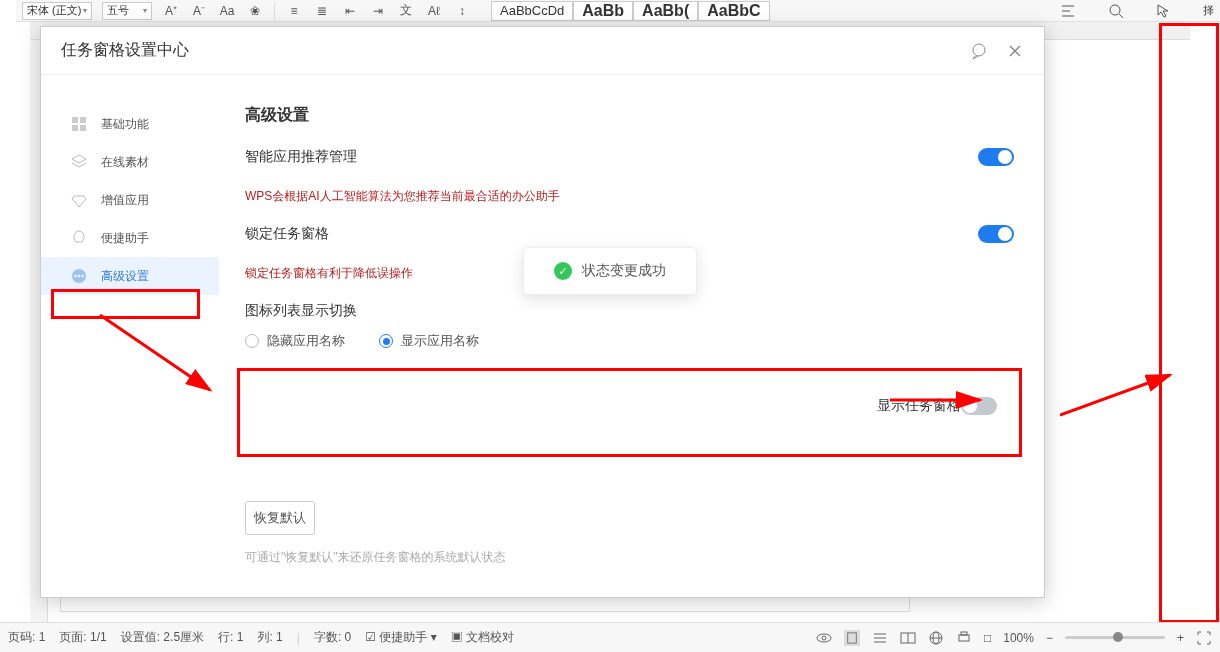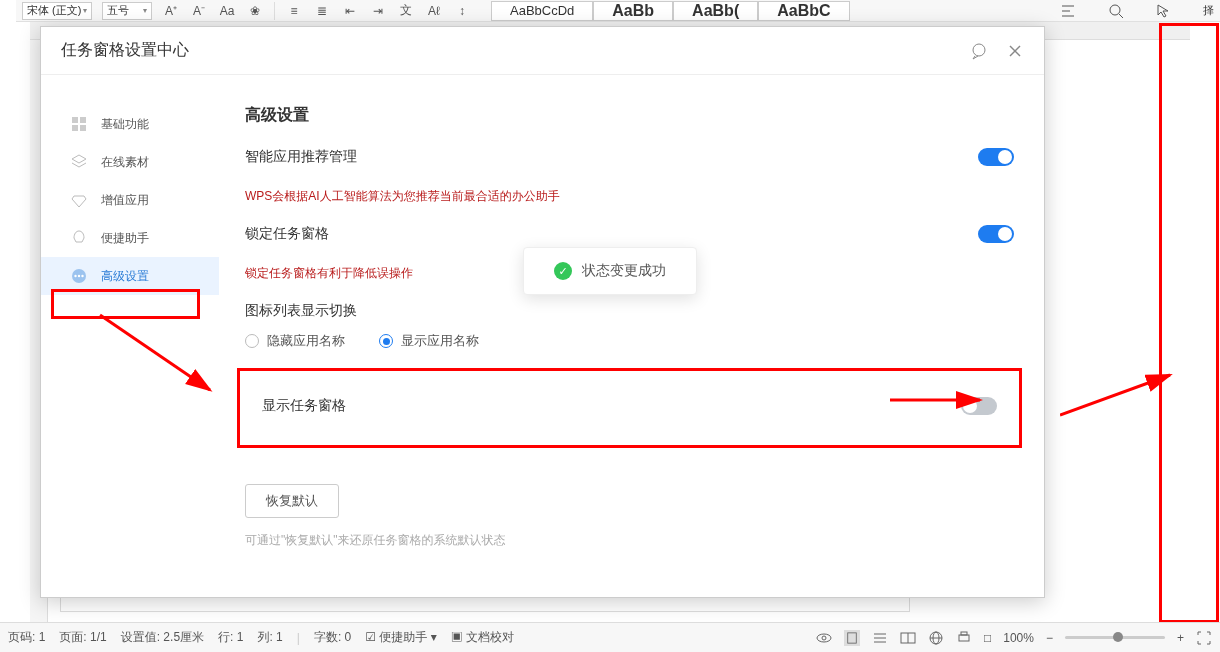--- a/index.html
+++ b/index.html
@@ -5,21 +5,21 @@
   * { box-sizing: border-box; margin: 0; padding: 0; font-family: "Microsoft YaHei", sans-serif; }
   body { width: 1220px; height: 652px; background: #fff; position: relative; overflow: hidden; font-size: 13px; color: #333; }
 
   
   .ribbon { position: absolute; top: 0; left: 16px; right: 0; height: 22px; background: #f7f7f7; border-bottom: 1px solid #e0e0e0; display: flex; align-items: center; padding: 0 6px; gap: 10px; overflow: hidden; }
   .ribbon .font-name { width: 70px; height: 18px; border: 1px solid #ccc; background: #fff; padding: 0 4px; font-size: 11px; display:flex; align-items:center; justify-content:space-between;}
   .ribbon .font-size { width: 50px; height: 18px; border: 1px solid #ccc; background: #fff; padding: 0 4px; font-size: 11px; display:flex; align-items:center; justify-content:space-between;}
   .ribbon .rb-icon { width: 18px; height: 18px; display:flex; align-items:center; justify-content:center; color:#555; font-size:12px;}
   .ribbon .rb-sep { width:1px; height:18px; background:#ddd; }
   .ribbon .style-box { display:flex; gap:0; margin-left:10px; }
-  .ribbon .style-item { border:1px solid #ccc; padding:0 18px; font-size:13px; background:#fff; height:20px; display:flex; align-items:center; }
+  .ribbon .style-item { border:1px solid #ccc; padding:0 8px; font-size:13px; background:#fff; height:20px; display:flex; align-items:center; }
   .ribbon .style-item.bold { font-weight:bold; font-size:16px;}
   .ribbon .right-icons { margin-left:auto; display:flex; gap:30px; align-items:center; }
   .ribbon .right-text { font-size:11px; color:#333; }
 
   
   .doc-area { position:absolute; top:22px; left:0; right:0; bottom:30px; background:#fff; }
   .ruler { position:absolute; top:0; left:30px; right:30px; height:18px; background:#f0f0f0; border-bottom:1px solid #ddd; }
   .left-ruler { position:absolute; top:18px; left:30px; width:18px; bottom:0; background:#f5f5f5; border-right:1px solid #ddd;}
   .page { position:absolute; top:30px; left:60px; width:850px; bottom:10px; background:#fff; border:1px solid #ddd;}
 
@@ -47,21 +47,21 @@
   .toggle.off { background:#c4c9cf;}
   .toggle .knob { position:absolute; top:2px; width:14px; height:14px; background:#fff; border-radius:50%; }
   .toggle.on .knob { right:2px;}
   .toggle.off .knob { left:2px;}
   .radio-row { display:flex; gap:34px; margin-top:12px; margin-bottom:18px; align-items:center;}
   .radio-item { display:flex; align-items:center; gap:8px; font-size:13px; color:#555; cursor:pointer;}
   .radio { width:14px; height:14px; border-radius:50%; border:1.5px solid #bbb; display:flex; align-items:center; justify-content:center;}
   .radio.checked { border-color:#1e7cf0;}
   .radio.checked::after { content:""; width:7px; height:7px; background:#1e7cf0; border-radius:50%;}
   .highlight-row { border:3px solid red; padding:26px 22px; margin:12px -8px 20px -8px;}
-  .btn-default { display:inline-block; border:1px solid #ccc; padding:7px 20px; border-radius:3px; font-size:13px; color:#555; background:#fff; cursor:pointer; margin-top:16px;}
+  .btn-default { display:inline-block; border:1px solid #ccc; padding:7px 8px; border-radius:3px; font-size:13px; color:#555; background:#fff; cursor:pointer; margin-top:24px;}
   .hint { font-size:12px; color:#aaa; margin-top:14px;}
 
   
   .toast { position:absolute; top:247px; left:50%; transform:translateX(-50%); background:#fff; border:1px solid #eee; border-radius:4px; padding:14px 30px; display:flex; align-items:center; gap:10px; box-shadow:0 4px 16px rgba(0,0,0,0.12); z-index:50;}
   .toast-icon { width:18px; height:18px; border-radius:50%; background:#34c759; display:flex; align-items:center; justify-content:center; color:#fff; font-size:11px;}
   .toast-text { font-size:14px; color:#555;}
 
   
   .statusbar { position:absolute; bottom:0; left:0; right:0; height:30px; background:#f7f7f7; border-top:1px solid #ddd; display:flex; align-items:center; padding:0 8px; gap:14px; font-size:12px; color:#555;}
   .statusbar .sep { color:#ccc;}
@@ -231,21 +231,21 @@
           <span class="radio"></span>
           <span>隐藏应用名称</span>
         </div>
         <div class="radio-item">
           <span class="radio checked"></span>
           <span>显示应用名称</span>
         </div>
       </div>
 
       <div class="highlight-row">
-        <div class="setting-row" style="margin-bottom:4px;">
+        <div class="setting-row" style="margin-bottom:13px;justify-content:flex-end;">
           <div class="setting-label">显示任务窗格</div>
           <div class="toggle off">
               <div class="knob"></div>
             </div>
         </div>
       </div>
 
       <div class="btn-default">恢复默认</div>
       <div class="hint">可通过"恢复默认"来还原任务窗格的系统默认状态</div>
     </div>

